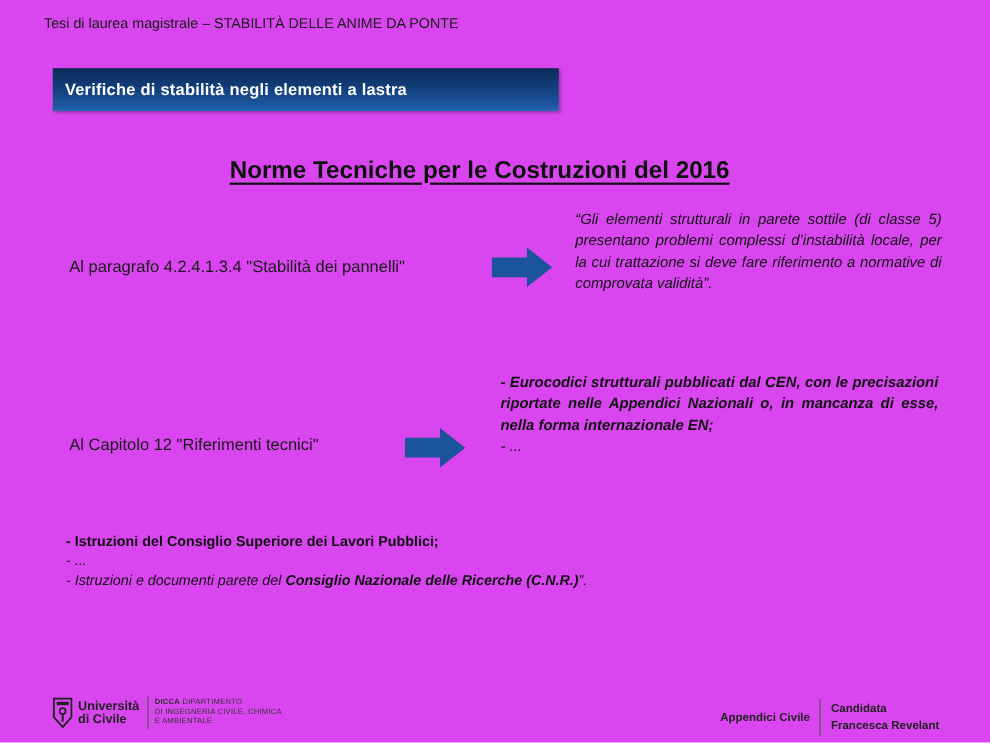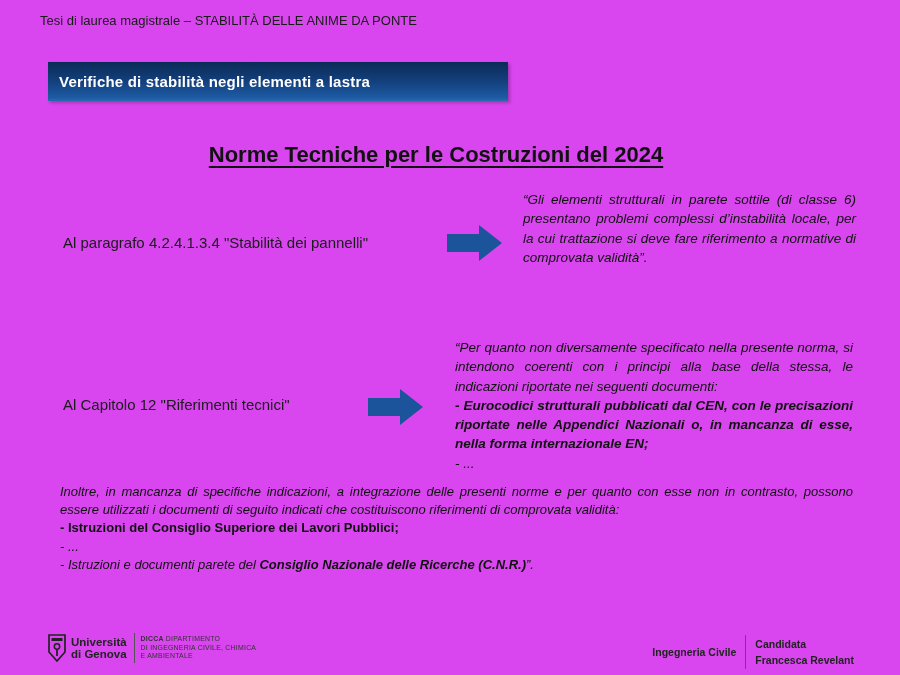--- a/index.html
+++ b/index.html
@@ -72,68 +72,66 @@
 <body>
 
 <div class="slide">
 
   <div class="top-note">Tesi di laurea magistrale – STABILITÀ DELLE ANIME DA PONTE</div>
 
   <div class="banner">
     <span class="banner-text">Verifiche di stabilità negli elementi a lastra</span>
   </div>
 
-  <h1 class="main-title">Norme Tecniche per le Costruzioni del 2024</h1>
+  <h1 class="main-title">Norme Tecniche per le Costruzioni del 2016</h1>
 
   <div class="ref-label label1">Al paragrafo 4.2.4.1.3.4 "Stabilità dei pannelli"</div>
   <svg class="arrow arrow1" viewBox="0 0 56 40" aria-hidden="true">
     <polygon points="0,11 32,11 32,2 55,20 32,38 32,29 0,29"></polygon>
   </svg>
   <div class="quote quote1">
-    <p>“Gli elementi strutturali in parete sottile (di classe 6) presentano problemi complessi d’instabilità locale, per la cui trattazione si deve fare riferimento a normative di comprovata validità”.</p>
+    <p>“Gli elementi strutturali in parete sottile (di classe 5) presentano problemi complessi d’instabilità locale, per la cui trattazione si deve fare riferimento a normative di comprovata validità”.</p>
   </div>
 
   <div class="ref-label label2">Al Capitolo 12 "Riferimenti tecnici"</div>
   <svg class="arrow arrow2" viewBox="0 0 56 40" aria-hidden="true">
     <polygon points="0,11 32,11 32,2 55,20 32,38 32,29 0,29"></polygon>
   </svg>
   <div class="quote quote2">
-    <p>“Per quanto non diversamente specificato nella presente norma, si intendono coerenti con i principi alla base della stessa, le indicazioni riportate nei seguenti documenti:</p>
     <p class="bold-it">- Eurocodici strutturali pubblicati dal CEN, con le precisazioni riportate nelle Appendici Nazionali o, in mancanza di esse, nella forma internazionale EN;</p>
     <p>- ...</p>
   </div>
 
   <div class="bottom">
-    <p>Inoltre, in mancanza di specifiche indicazioni, a integrazione delle presenti norme e per quanto con esse non in contrasto, possono essere utilizzati i documenti di seguito indicati che costituiscono riferimenti di comprovata validità:</p>
     <div class="upright-bold">- Istruzioni del Consiglio Superiore dei Lavori Pubblici;</div>
     <div>- ...</div>
     <div><span>- Istruzioni e documenti parete del </span><span class="bold-it">Consiglio Nazionale delle Ricerche (C.N.R.)</span><span>”.</span></div>
   </div>
 
   <div class="footer">
     <div class="footer-left">
       <svg class="unige-logo" viewBox="0 0 18 28" aria-hidden="true">
         <path d="M1 1 h16 v17 l-8 9 -8 -9 z" fill="none" stroke="#222" stroke-width="1.7"></path>
         <rect x="3.5" y="4" width="11" height="3" fill="#222"></rect>
         <circle cx="9" cy="12.5" r="2.7" fill="none" stroke="#222" stroke-width="1.5"></circle>
         <rect x="8.1" y="15" width="1.8" height="7" fill="#222"></rect>
       </svg>
       <div class="uni-name">
         <div>Università</div>
-        <div>di Genova</div>
+        <div>di Civile</div>
       </div>
       <div class="vdiv"></div>
       <div class="dept">
         <div><b>DICCA</b><span> DIPARTIMENTO</span></div>
         <div>DI INGEGNERIA CIVILE, CHIMICA</div>
         <div>E AMBIENTALE</div>
       </div>
     </div>
     <div class="footer-right">
-      <div class="course">Ingegneria Civile</div>
+      <div class="course">Appendici Civile</div>
       <div class="vdiv2"></div>
       <div class="candidate">
         <div>Candidata</div>
         <div>Francesca Revelant</div>
       </div>
     </div>
   </div>
 
 </div>
 

